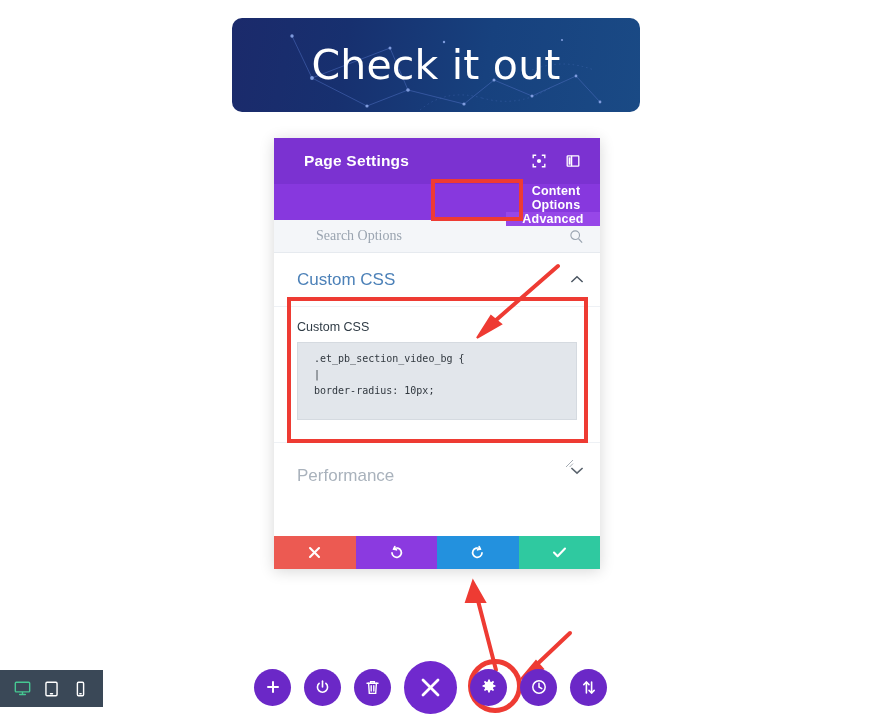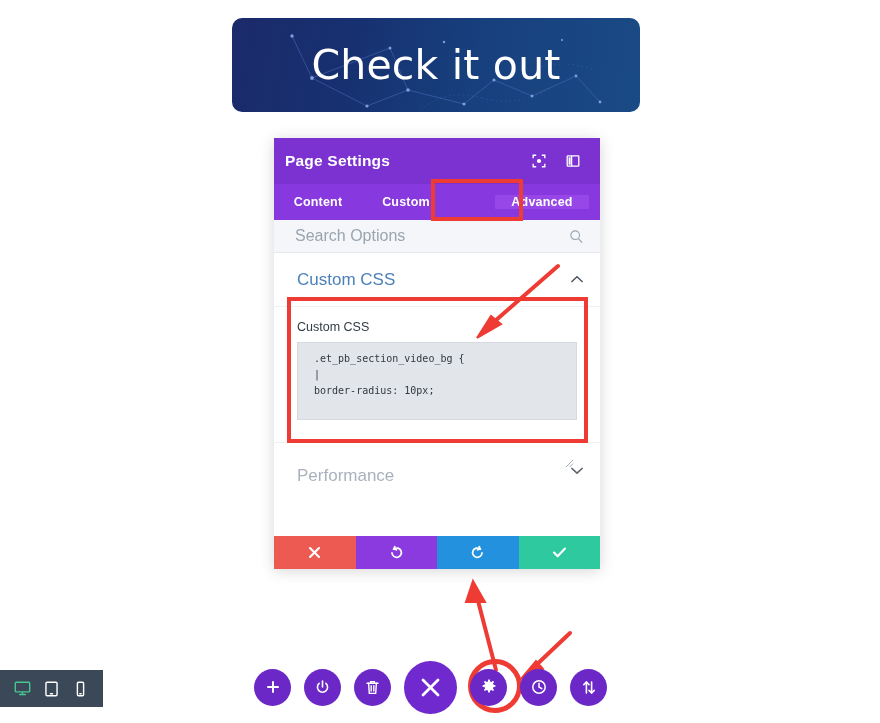--- a/index.html
+++ b/index.html
@@ -55,21 +55,21 @@
     background: #ffffff;
     box-shadow: 0 2px 14px rgba(0,0,0,0.16);
     overflow: hidden;
   }
 
   #panel-header {
     height: 46px;
     background: #7B32D1;
     display: flex;
     align-items: center;
-    padding: 0 16px 0 11px;
+    padding: 0 16px 0 30px;
   }
   #panel-title {
     color: #ffffff;
     font-size: 15.5px;
     font-weight: bold;
     letter-spacing: 0.2px;
     flex: 1;
   }
   .hdr-icon {
     width: 22px;
@@ -78,21 +78,22 @@
     display: flex;
     align-items: center;
     justify-content: center;
     cursor: pointer;
   }
 
   #tabbar {
     height: 36px;
     background: #8738DE;
     display: flex;
-    align-items: center;
+    align-items: flex-end;
+    flex-direction: column;
   }
   .tab {
     display: flex;
     align-items: center;
     justify-content: center;
     color: #ffffff;
     font-size: 12.5px;
     font-weight: bold;
     letter-spacing: 0.2px;
     cursor: pointer;
@@ -112,23 +113,24 @@
     border-bottom: 1px solid #e6eaef;
     display: flex;
     align-items: center;
     padding: 0 16px 0 21px;
   }
   #search-input {
     flex: 1;
     border: 0;
     outline: 0;
     background: transparent;
-    font-family: Liberation Sans, sans-serif;
-    font-size: 16px;
+    font-family: Liberation Serif, serif;
+    font-size: 14px;
     color: #9AA4B0;
+    margin-left: 21px;
   }
   #search-input::placeholder { color: #9AA4B0; }
 
   #panel-body {
     background: #ffffff;
     height: 302px;
     position: relative;
   }
 
   .section-head {
@@ -319,21 +321,21 @@
         <svg width="14" height="14" viewBox="0 0 14 14" fill="none" stroke="#ffffff" stroke-width="1.3">
           <rect x="1.2" y="1.8" width="11.6" height="10.4" rx="0.8"></rect>
           <line x1="5.6" y1="1.8" x2="5.6" y2="12.2"></line>
           <rect x="2.6" y="3.3" width="2" height="7.4" fill="#ffffff" stroke="none"></rect>
         </svg>
       </div>
     </div>
 
     <div id="tabbar">
       <div class="tab">Content</div>
-      <div class="tab">Custom</div>
+      <div class="tab">Options</div>
       <div class="tab active">Advanced</div>
     </div>
 
     <div id="searchrow">
       <input id="search-input" type="text" placeholder="Search Options" style="">
       <svg width="15" height="15" viewBox="0 0 16 16" fill="none" stroke="#9AA4B0" stroke-width="1.2">
         <circle cx="6.6" cy="6.6" r="4.6"></circle>
         <line x1="10.2" y1="10.4" x2="14" y2="14.6"></line>
       </svg>
     </div>

